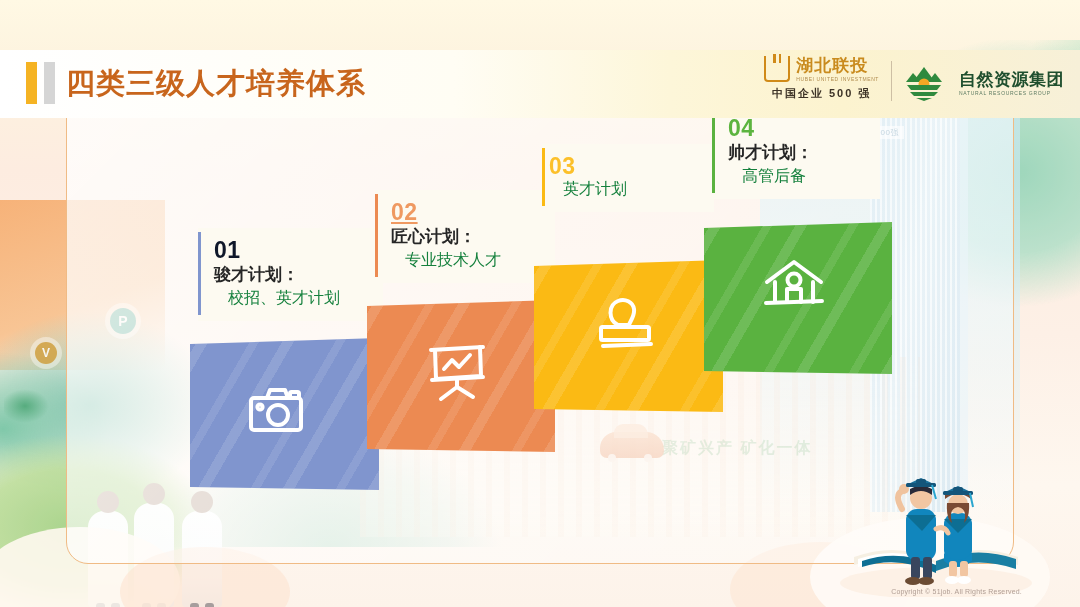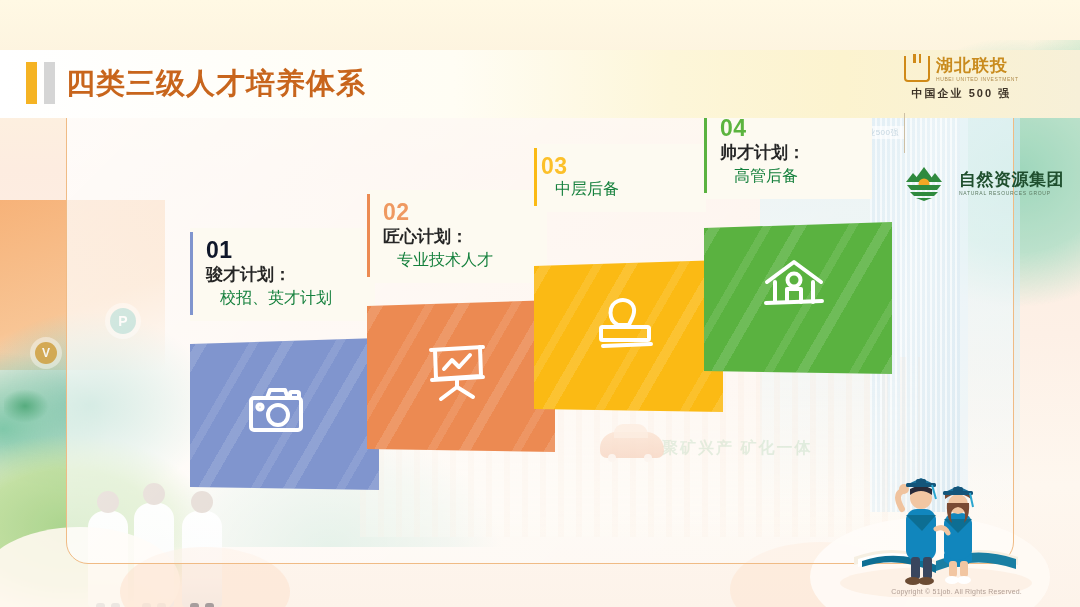--- a/index.html
+++ b/index.html
@@ -182,21 +182,21 @@
   }
   .header-title {
     position: absolute; left: 66px; top: 14px;
     font-size: 29px; font-weight: bold;
     color: #c8651c;
     letter-spacing: 1px;
     white-space: nowrap;
   }
   .logos {
     position: absolute; right: 16px; top: 6px;
-    display: flex; align-items: flex-start; gap: 12px; flex-direction: column;
+    display: flex; align-items: flex-end; gap: 12px;
   }
   .logo-hb { display: flex; flex-direction: column; align-items: center; gap: 1px; }
   .logo-hb-row { display: flex; align-items: center; gap: 6px; }
   .logo-hb-mark {
     width: 26px; height: 26px;
     border: 2.5px solid #d08a18; border-top: none;
     border-radius: 0 0 4px 4px;
     position: relative;
   }
   .logo-hb-mark::before, .logo-hb-mark::after {
@@ -226,20 +226,21 @@
 
   
   .steps { position: absolute; inset: 0; z-index: 4; }
   .step { position: absolute; }
 
   .step-card {
     position: absolute;
     background: #fdfaf1;
     padding: 10px 14px 12px 16px;
     white-space: nowrap;
+    margin-left: 8px;
   }
   .step-accent {
     position: absolute; left: 0; top: 4px;
     width: 3px; bottom: 6px;
   }
   .step-num {
     font-size: 23px; font-weight: bold;
     line-height: 1.05;
     letter-spacing: .5px;
   }
@@ -329,21 +330,21 @@
           <rect x="42" y="7" width="9" height="6" rx="1.5"></rect>
           <circle cx="30" cy="30" r="10"></circle>
           <circle cx="12" cy="22" r="2.6"></circle>
         </g>
       </svg>
     </div>
 
     <div class="step">
       <div class="step-card" style="left:367px; top:190px; width:180px;">
         <div class="step-accent" style="background:#ec8a52;"></div>
-        <div class="step-num" style="color:#ef9961;">02</div>
+        <div class="step-num" style="color:#ef9961;text-decoration:underline;">02</div>
         <div class="step-title">匠心计划：</div>
         <div class="step-sub">专业技术人才</div>
       </div>
       <div class="step-bar" style="left:367px; top:300px; width:188px; height:152px; background:#ec8a52; clip-path: polygon(0 6px, 100% 0, 100% 100%, 0 98%);">
         <div class="stripes"></div>
       </div>
       <svg class="bar-icon" style="left:425px; top:342px;" width="64" height="62" viewBox="0 0 64 62">
         <g fill="none" stroke="#ffffff" stroke-width="4" stroke-linejoin="round" stroke-linecap="round">
           <path d="M6 8 L58 5"></path>
           <path d="M10 8 L11 37 L56 34 L55 5"></path>
@@ -353,21 +354,21 @@
           <path d="M32 45 L16 57"></path>
           <path d="M32 45 L48 55"></path>
         </g>
       </svg>
     </div>
 
     <div class="step">
       <div class="step-card" style="left:534px; top:144px; width:172px;padding-left:7px;">
         <div class="step-accent" style="background:#fbba14;"></div>
         <div class="step-num" style="color:#fcc02a;">03</div>
-        <div class="step-sub">中层后备</div>
+        <div class="step-sub">英才计划</div>
       </div>
       <div class="step-bar" style="left:534px; top:260px; width:189px; height:152px; background:#fbba14; clip-path: polygon(0 6px, 100% 0, 100% 100%, 0 98%);">
         <div class="stripes"></div>
       </div>
       <svg class="bar-icon" style="left:595px; top:297px;" width="62" height="60" viewBox="0 0 62 60">
         <g fill="none" stroke="#ffffff" stroke-width="4" stroke-linejoin="round" stroke-linecap="round">
           <path d="M23 28 C13 23 13 8 23 4 C30 1 38 5 39 12 C40 19 35 24 34 28"></path>
           <path d="M23 28 L34 28"></path>
           <rect x="6" y="30" width="48" height="13" rx="1.5"></rect>
           <path d="M8 49 L56 47"></path>

